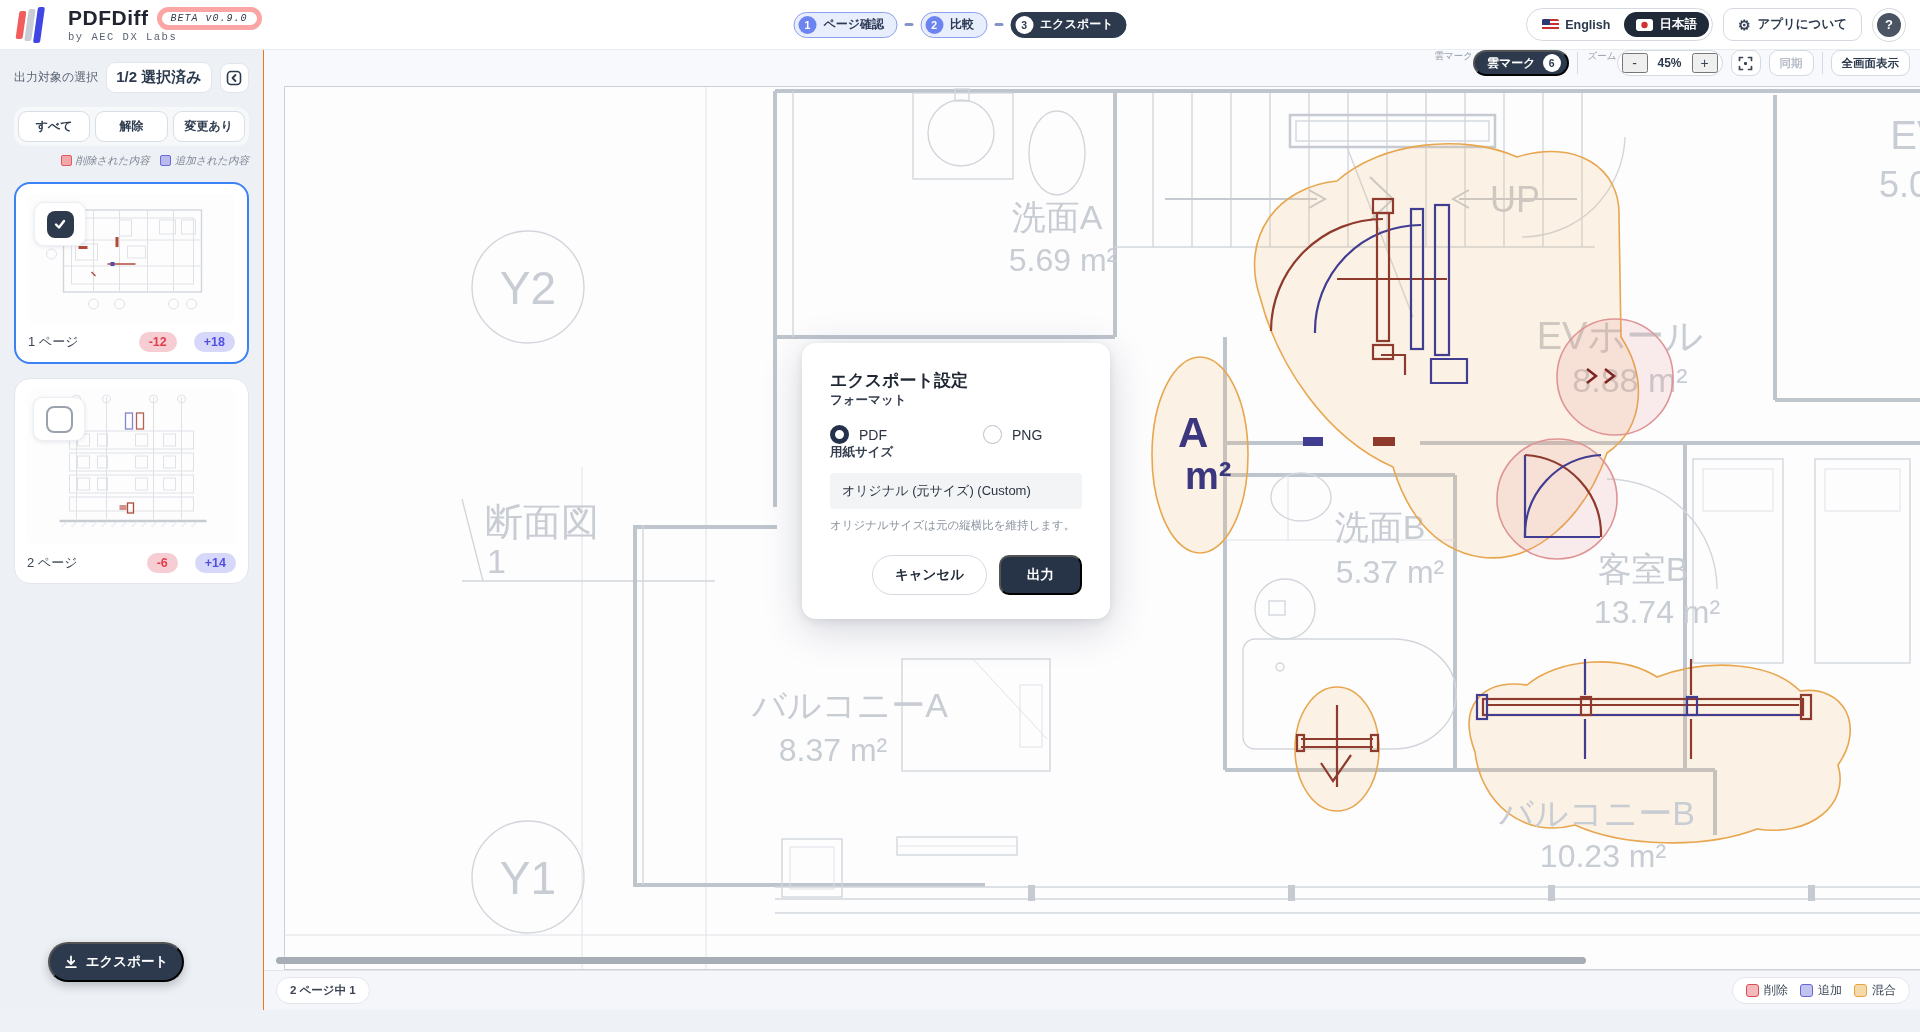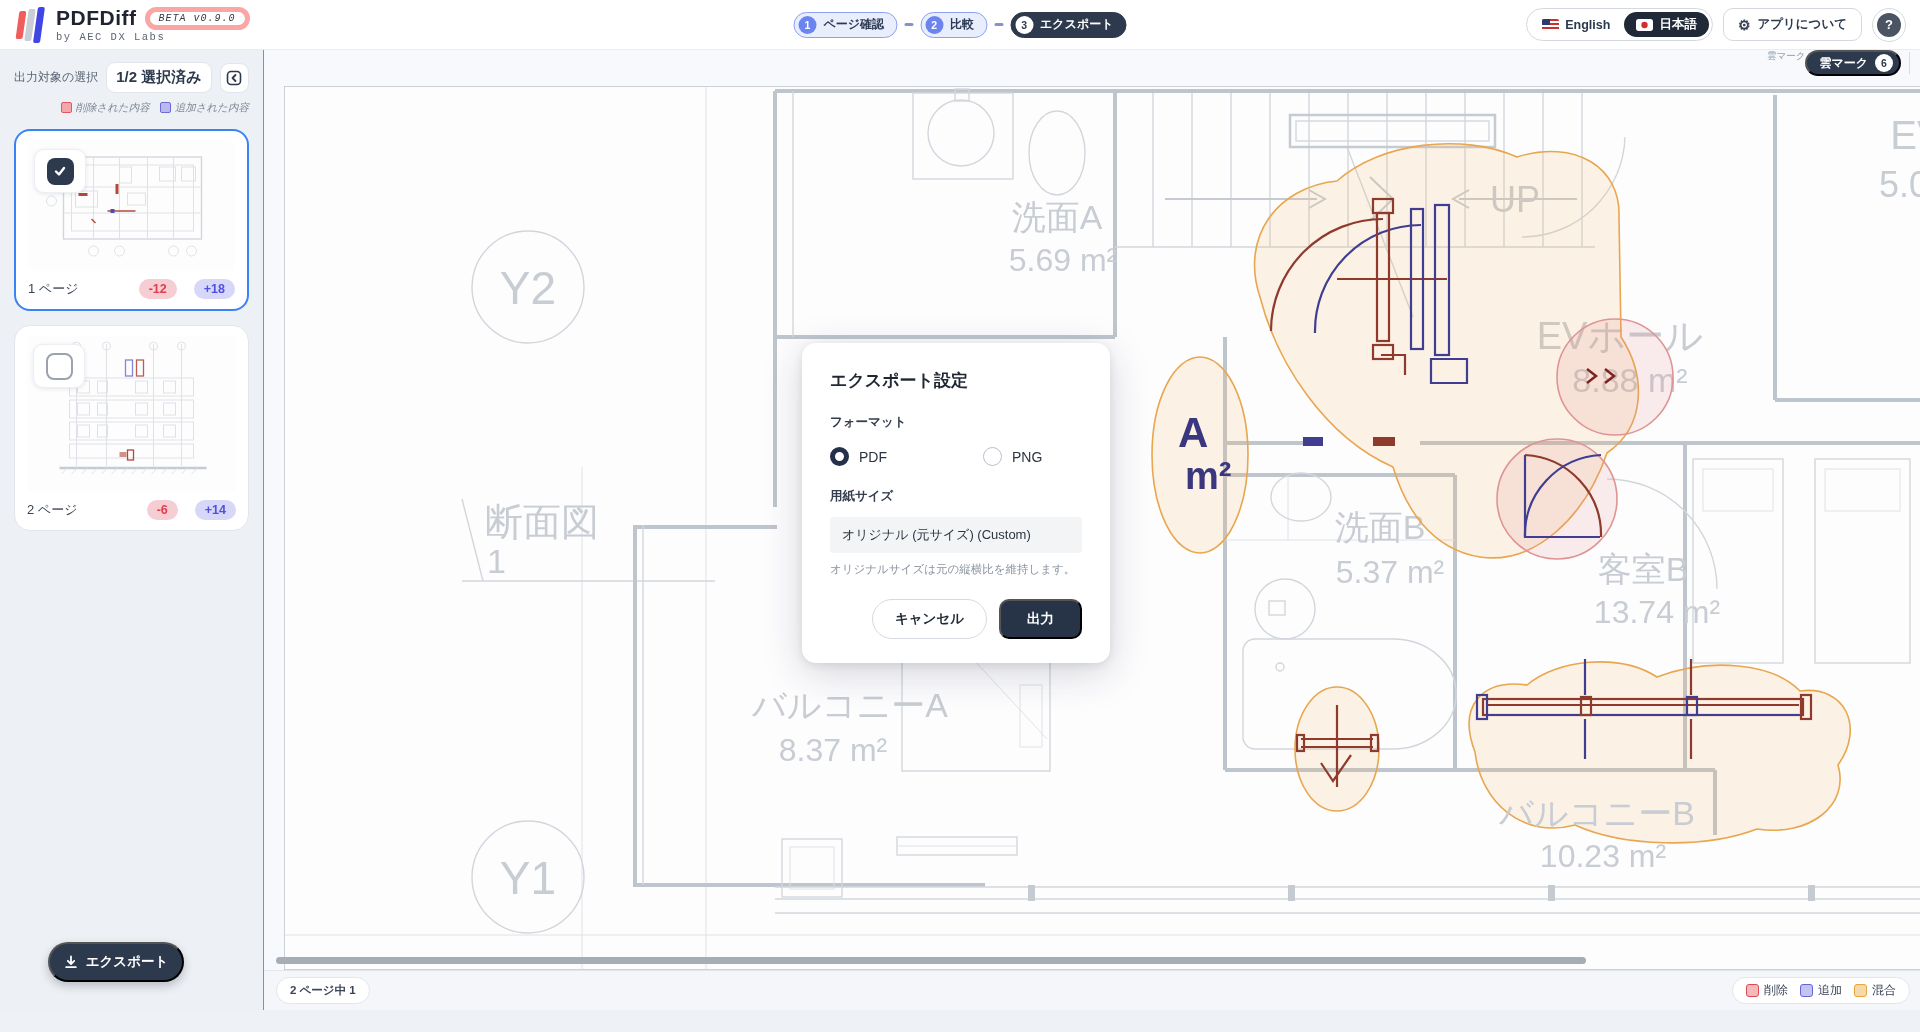--- a/index.html
+++ b/index.html
@@ -17,21 +17,21 @@
   .winbtn { width:42px; height:22px; display:flex; align-items:center; justify-content:center;
     color:#6b7280; font-size:11px; cursor:default; }
   .winbtn .min { width:10px; height:1.5px; background:#6b7280; }
   .winbtn .rest { width:8px; height:8px; border:1.2px solid #6b7280; position:relative; }
   .winbtn .rest::before { content:""; position:absolute; left:2px; top:-4px; width:8px; height:8px;
     border:1.2px solid #6b7280; border-left:none; border-bottom:none; }
 
   
   .header { height:50px; background:#fff; border-bottom:1px solid #e9ecf0;
     display:flex; align-items:center; padding:0 14px; position:relative; }
-  .logo { display:flex; align-items:center; gap:10px; }
+  .logo { display:flex; align-items:center; gap:22px; }
   .logo-text .t1 { display:flex; align-items:center; gap:8px; }
   .logo-title { font-size:21px; font-weight:bold; color:#1f2430; letter-spacing:.5px; }
   .beta { border:5px solid #fca5a5; border-radius:999px; padding:1px 9px; font-size:10px;
     font-family:"Liberation Mono",monospace; color:#323b4a; letter-spacing:1px;font-style:italic; }
   .logo-sub { font-size:10.5px; font-family:"Liberation Mono",monospace; color:#5a6472;
     letter-spacing:1.5px; margin-top:1px; }
   .stepper { position:absolute; left:50%; top:50%; transform:translate(-50%,-50%);
     display:flex; align-items:center; gap:7px; }
   .step { display:flex; align-items:center; gap:7px; height:26px; border-radius:14px;
     padding:0 12px 0 4px; font-size:12px; font-weight:bold; }
@@ -129,21 +129,21 @@
     border:1px solid #ccd1d8; border-right:none; overflow:hidden; }
   .sheet svg { display:block; }
   .hscroll { position:absolute; left:12px; bottom:46px; width:1310px; height:7px;
     border-radius:4px; background:#a7adb6; z-index:4; }
 
   
   .modal { position:absolute; left:538px; top:293px; width:308px; background:#fff;
     border-radius:14px; box-shadow:0 10px 40px rgba(25,35,60,.18), 0 2px 8px rgba(25,35,60,.10);
     z-index:10; padding:26px 28px 24px; }
   .m-title { font-size:17px; font-weight:bold; color:#1f2733; }
-  .m-label { font-size:12.5px; font-weight:bold; color:#353e4e; margin-top:22px; }
+  .m-label { font-size:12.5px; font-weight:bold; color:#353e4e; }
   .m-radios { display:flex; gap:96px; margin-top:16px; }
   .radio { display:flex; align-items:center; gap:10px; font-size:14px; color:#2c3442; }
   .rdot { width:19px; height:19px; border-radius:50%; background:#fff; }
   .rdot.on { border:5.5px solid #25304a; }
   .rdot.off { border:1.5px solid #b9c0ca; }
   .m-select { margin-top:12px; background:#f2f4f6; border-radius:4px; padding:9px 12px;
     font-size:13px; color:#2c3442; }
   .m-hint { margin-top:9px; font-size:11.5px; color:#8a93a0; }
   .m-actions { margin-top:22px; display:flex; justify-content:flex-end; gap:12px; }
   .m-cancel { border:1px solid #d5dae1; border-radius:999px; background:#fff; padding:9px 22px;
@@ -256,20 +256,25 @@
         <span class="sb-title">出力対象の選択</span>
         <span class="sb-count">1/2 選択済み</span>
         <span class="sb-collapse">
           <svg width="16" height="16" viewBox="0 0 16 16">
             <rect x="1.5" y="1.5" width="13" height="13" rx="3.5" fill="none" stroke="#2c3a4e" stroke-width="1.6"></rect>
             <path d="M9.5 5 L6.5 8 L9.5 11" fill="none" stroke="#2c3a4e" stroke-width="1.8" stroke-linecap="round" stroke-linejoin="round"></path>
           </svg>
         </span>
       </div>
 
+      <div class="sb-filters">
+        <button class="sb-filter">すべて</button>
+        <button class="sb-filter">解除</button>
+        <button class="sb-filter">変更あり</button>
+      </div>
 
       <div class="sb-legend">
         <span><span class="sq sq-rem"></span><span>削除された内容</span></span>
         <span><span class="sq sq-add"></span><span>追加された内容</span></span>
       </div>
 
       <div class="card selected">
         <div class="cb-wrap">
           <span class="cb on">
             <svg width="14" height="14" viewBox="0 0 14 14">
@@ -381,20 +386,41 @@
         <div class="tgroup">
           <span class="tlabel">雲マーク</span>
           <div class="trow">
             <button class="pill-dark">
               <span>雲マーク</span>
               <span class="cnt">6</span>
             </button>
           </div>
         </div>
         <span class="tsep"></span>
+        <div class="tgroup">
+          <span class="tlabel">ズーム</span>
+          <div class="trow">
+            <div class="zoomer">
+              <button class="zbtn">-</button>
+              <span class="zval">45%</span>
+              <button class="zbtn">+</button>
+            </div>
+            <button class="tbtn icon">
+              <svg width="15" height="15" viewBox="0 0 15 15">
+                <g fill="none" stroke="#3a4454" stroke-width="1.7" stroke-linecap="round">
+                  <path d="M1.5 4.5 V1.5 H4.5 M10.5 1.5 H13.5 V4.5 M13.5 10.5 V13.5 H10.5 M4.5 13.5 H1.5 V10.5"></path>
+                </g>
+                <rect x="6" y="6" width="3" height="3" rx="1" fill="#3a4454"></rect>
+              </svg>
+            </button>
+            <button class="tbtn disabled">同期</button>
+            <span class="tsep" style="margin-top:0"></span>
+            <button class="tbtn">全画面表示</button>
+          </div>
+        </div>
       </div>
 
       <div class="sheet">
         <svg width="1667" height="884" viewBox="0 0 1667 884">
           <rect width="1667" height="884" fill="#fdfdfe"></rect>
 
           <line x1="421" y1="0" x2="421" y2="884" class="tl"></line>
           <line x1="297" y1="380" x2="297" y2="884" class="tl"></line>
           <line x1="0" y1="848" x2="1667" y2="848" class="tl"></line>
 

